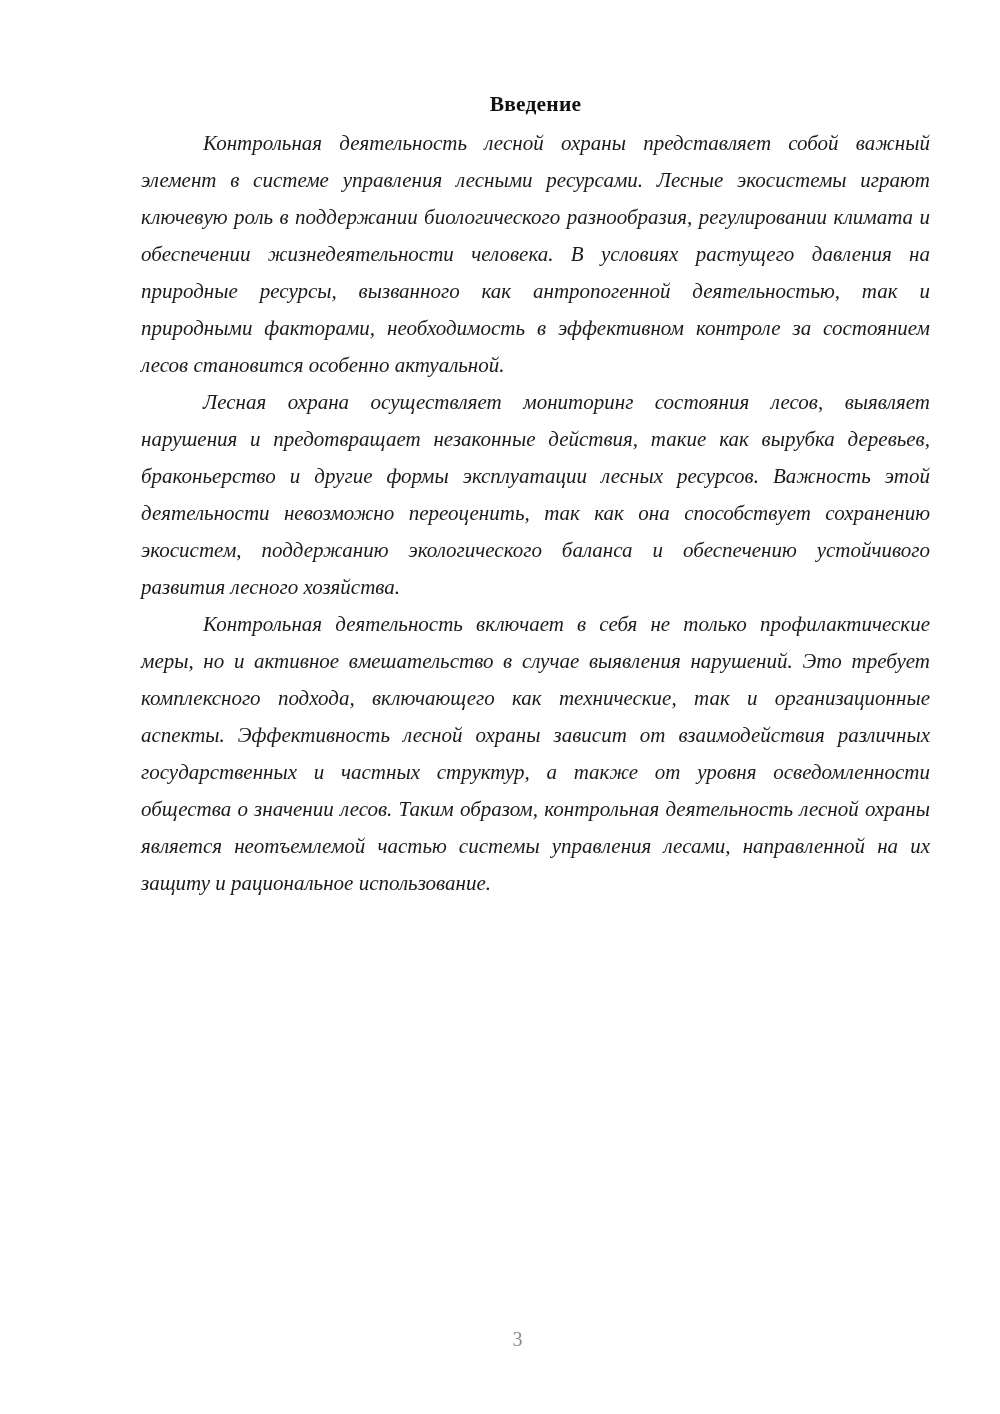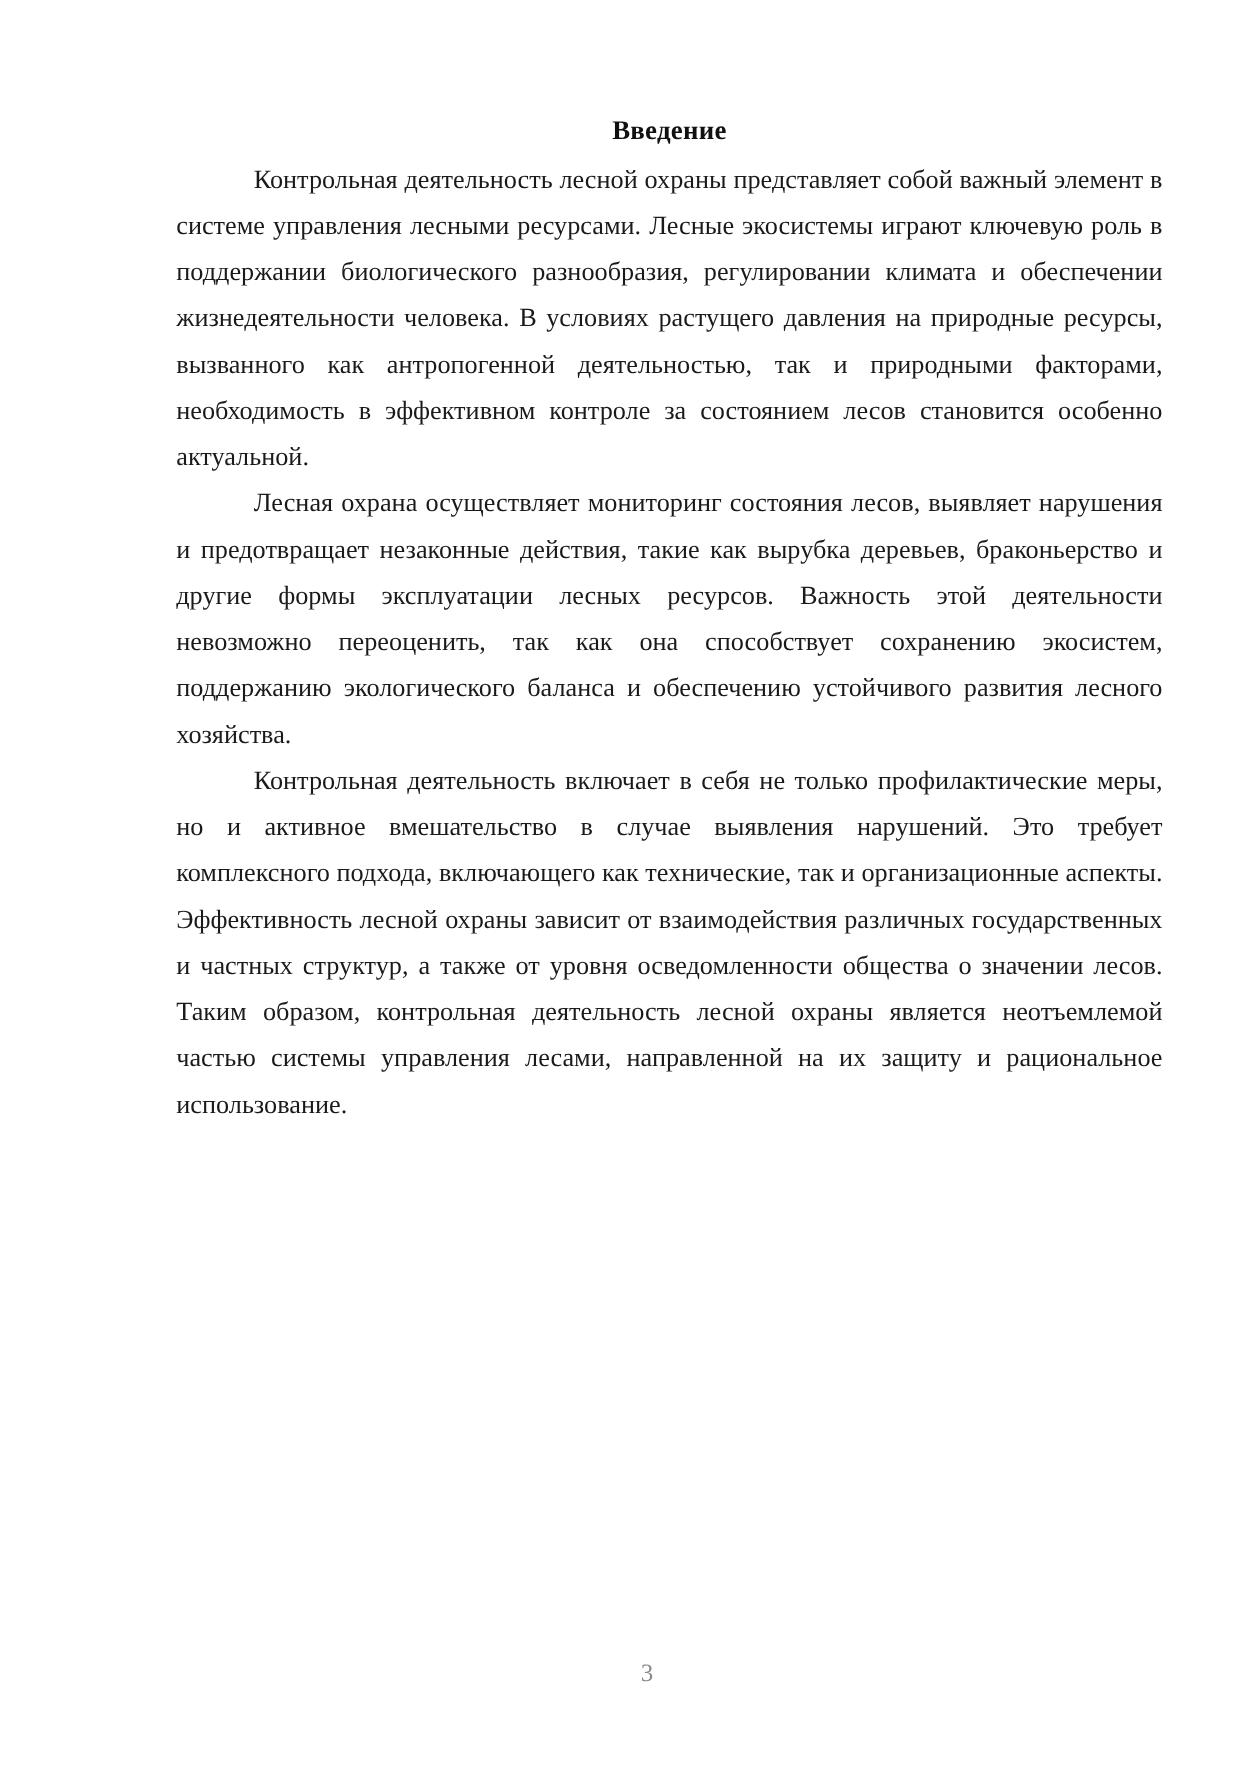--- a/index.html
+++ b/index.html
@@ -40,20 +40,21 @@
   }
   .para {
     font-size: 21px;
     line-height: 37px;
     text-align: justify;
     text-justify: inter-word;
     text-indent: 62px;
     margin: 0;
     color: #1a1a1a;
     hyphens: none;
+    font-style: italic;
     -webkit-hyphens: none;
   }
   .para + .para {
   }
   .page-number {
     position: absolute;
     left: 0;
     top: 1326px;
     width: 1035px;
     text-align: center;

